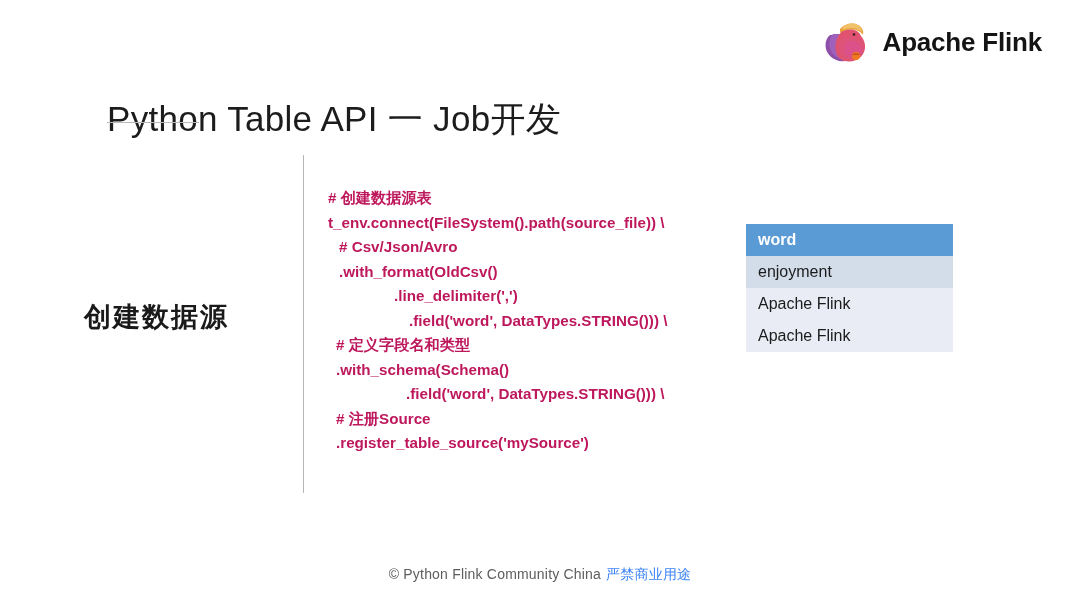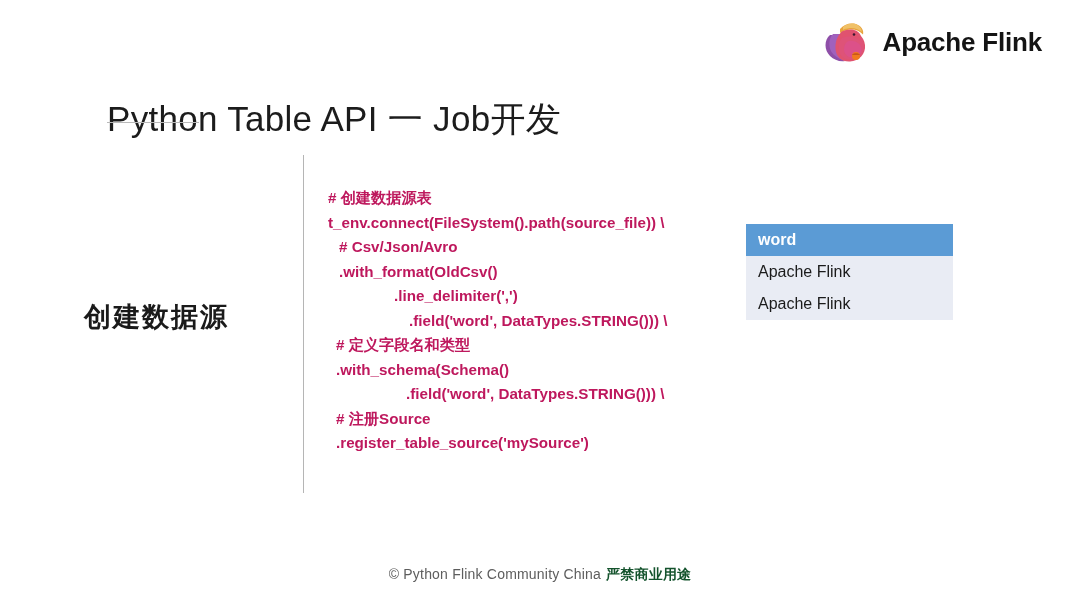--- a/index.html
+++ b/index.html
@@ -134,22 +134,22 @@
     position: absolute;
     left: 0;
     right: 0;
     top: 566px;
     text-align: center;
     font-size: 14px;
     color: #5d5d5d;
     letter-spacing: 0.2px;
   }
   .footer .cn {
-    color: #14532d;
-    font-weight: bold;
+    color: #3b82f6;
+    font-weight: normal;
     margin-left: 5px;
   }
 </style>
 </head>
 <body>
 
 <div class="brand">
   <svg class="brand-logo" viewBox="0 0 100 96" aria-hidden="true">
 
     <path d="M18 34 C6 44 6 64 18 76 C26 84 38 88 48 86 C36 80 28 70 27 58 C26 48 30 40 38 34 Z" fill="#8e4fa8"></path>
@@ -182,20 +182,23 @@
 
 <div class="code-block" id="code-block"><div class="code-line" style="padding-left: 0px;"># 创建数据源表</div><div class="code-line" style="padding-left: 0px;">t_env.connect(FileSystem().path(source_file)) \</div><div class="code-line" style="padding-left: 11px;"># Csv/Json/Avro</div><div class="code-line" style="padding-left: 11px;">.with_format(OldCsv()</div><div class="code-line" style="padding-left: 66px;">.line_delimiter(',')</div><div class="code-line" style="padding-left: 81px;">.field('word', DataTypes.STRING())) \</div><div class="code-line" style="padding-left: 8px;"># 定义字段名和类型</div><div class="code-line" style="padding-left: 8px;">.with_schema(Schema()</div><div class="code-line" style="padding-left: 78px;">.field('word', DataTypes.STRING())) \</div><div class="code-line" style="padding-left: 8px;"># 注册Source</div><div class="code-line" style="padding-left: 8px;">.register_table_source('mySource')</div></div>
 
 <table class="result-table">
   <thead>
     <tr>
       <th>word</th>
     </tr>
   </thead>
   <tbody id="result-table-body">
+      <tr class="odd">
+        <td>enjoyment</td>
+      </tr>
       <tr class="even">
         <td>Apache Flink</td>
       </tr>
       <tr class="even">
         <td>Apache Flink</td>
       </tr>
     </tbody>
 </table>
 
 <div class="footer">

